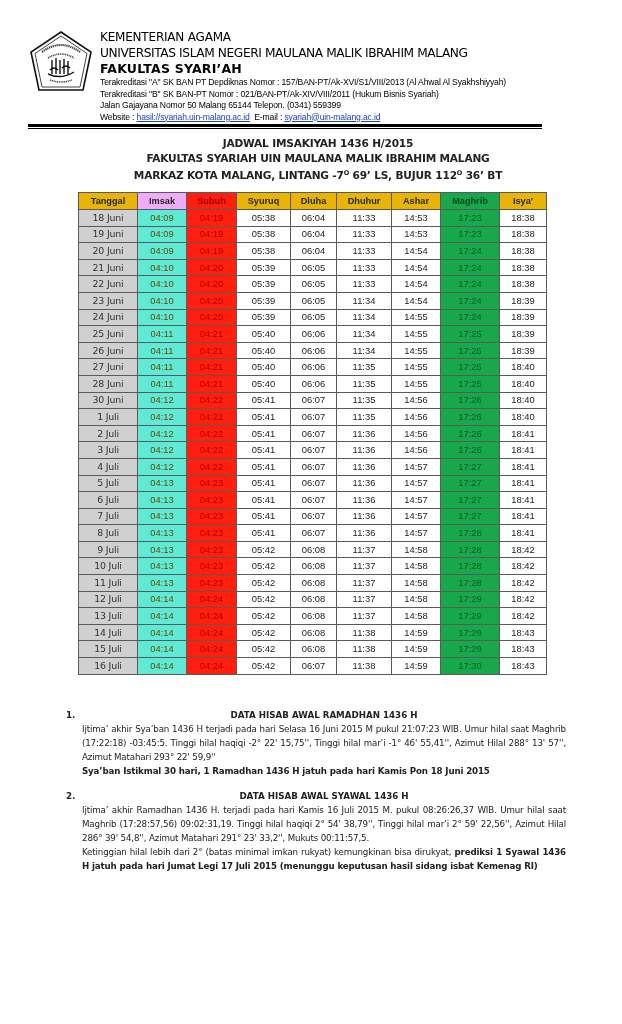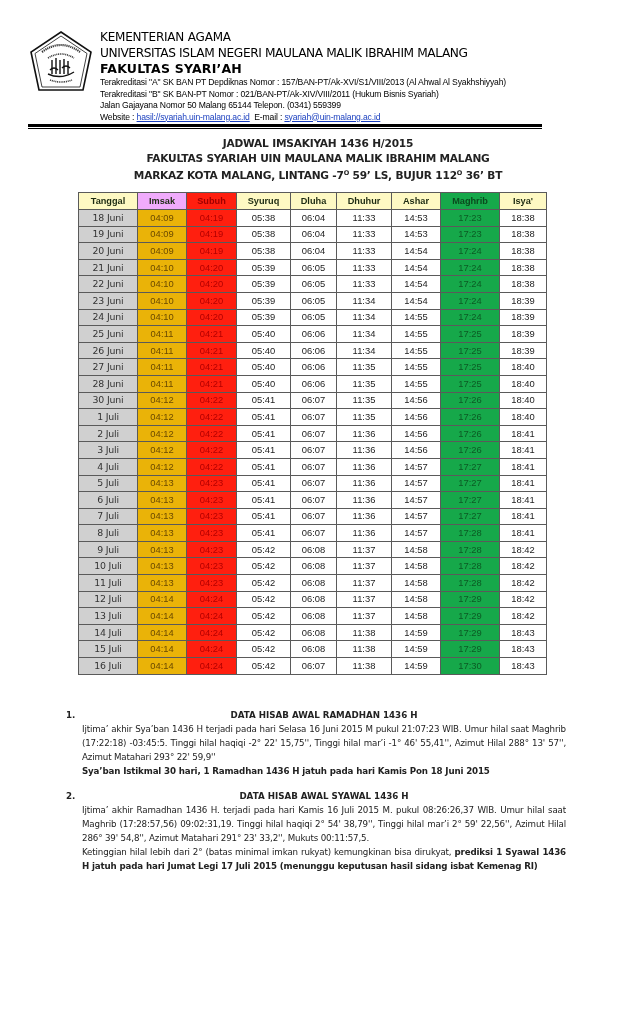--- a/index.html
+++ b/index.html
@@ -18,26 +18,26 @@
   .divider-thin { position: absolute; left: 28px; top: 128px; width: 514px; height: 1px; background: #000; }
 
   
   .title-block { position: absolute; left: 68px; top: 136px; width: 500px; text-align: center; font-family: "DejaVu Sans", sans-serif; font-weight: bold; color: #222; }
   .title-line { font-size: 10.6px; line-height: 15px; letter-spacing: -0.2px; }
   .title-line sup { font-size: 6.5px; vertical-align: 4px; }
 
   
   table.sched { position: absolute; left: 78px; top: 192px; border-collapse: collapse; width: 468px; table-layout: fixed; }
   table.sched th, table.sched td { border: 1px solid #5a5a5a; text-align: center; padding: 0; height: 15.6px; line-height: 14px; font-size: 9.4px; }
-  table.sched th { background: #fef9c3; font-weight: bold; color: #1d2b12; font-size: 9.2px; height: 16px; }
+  table.sched th { background: #eab308; font-weight: bold; color: #1d2b12; font-size: 9.2px; height: 16px; }
   table.sched th.c-imsak { background: #f0abfc; margin-left: 24px; }
   table.sched th.c-subuh { background: #ff1f0f; color: #a00000; }
   table.sched th.c-maghrib { background: #16a84a; color: #0b4a1e; }
   td.c-date { background: #d0d0d0; color: #333; font-family: "DejaVu Sans", sans-serif; font-size: 8.3px; letter-spacing: -0.2px; }
-  td.c-imsak { background: #eab308; color: #6b4a00; }
+  td.c-imsak { background: #5eead4; color: #6b4a00; }
   td.c-subuh { background: #ff1f0f; color: #b30000; }
   td.c-maghrib { background: #16a84a; color: #0c5a24; }
   td.c-plain { background: #ffffff; color: #222; }
   tr.row-sep td { border-top: 1.5px solid #333; }
 
   
   .notes { position: absolute; left: 66px; top: 708px; width: 500px; font-family: "DejaVu Sans", sans-serif; color: #222; font-size: 8.7px; line-height: 14px; }
   .note { position: relative; padding-left: 16px; margin-bottom: 11px; }
   .note-num { position: absolute; left: 0; top: 0; font-weight: bold; }
   .note-heading { font-weight: bold; text-align: center; }
@@ -76,21 +76,21 @@
       <span>Website : </span><a>hasil://syariah.uin-malang.ac.id</a>&nbsp;&nbsp;<span>E-mail : </span><a>syariah@uin-malang.ac.id</a>
     </div>
   </div>
   <div class="divider-thick"></div>
   <div class="divider-thin"></div>
 </div>
 
 <div class="title-block">
   <div class="title-line">JADWAL IMSAKIYAH 1436 H/2015</div>
   <div class="title-line">FAKULTAS SYARIAH UIN MAULANA MALIK IBRAHIM MALANG</div>
-  <div class="title-line"><span>MARKAZ KOTA MALANG, LINTANG -7</span><sup>O</sup><span> 59’ LS, BUJUR 112</span><sup>O</sup><span> 36’ BT</span></div>
+  <div class="title-line"><span>MARKAZ KOTA MALANG, LINTANG -7</span><sup>O</sup><span> 69’ LS, BUJUR 112</span><sup>O</sup><span> 36’ BT</span></div>
 </div>
 
 <table class="sched">
   <colgroup>
     <col style="width:59px">
       <col style="width:49px">
       <col style="width:50px">
       <col style="width:54px">
       <col style="width:46px">
       <col style="width:55px">

